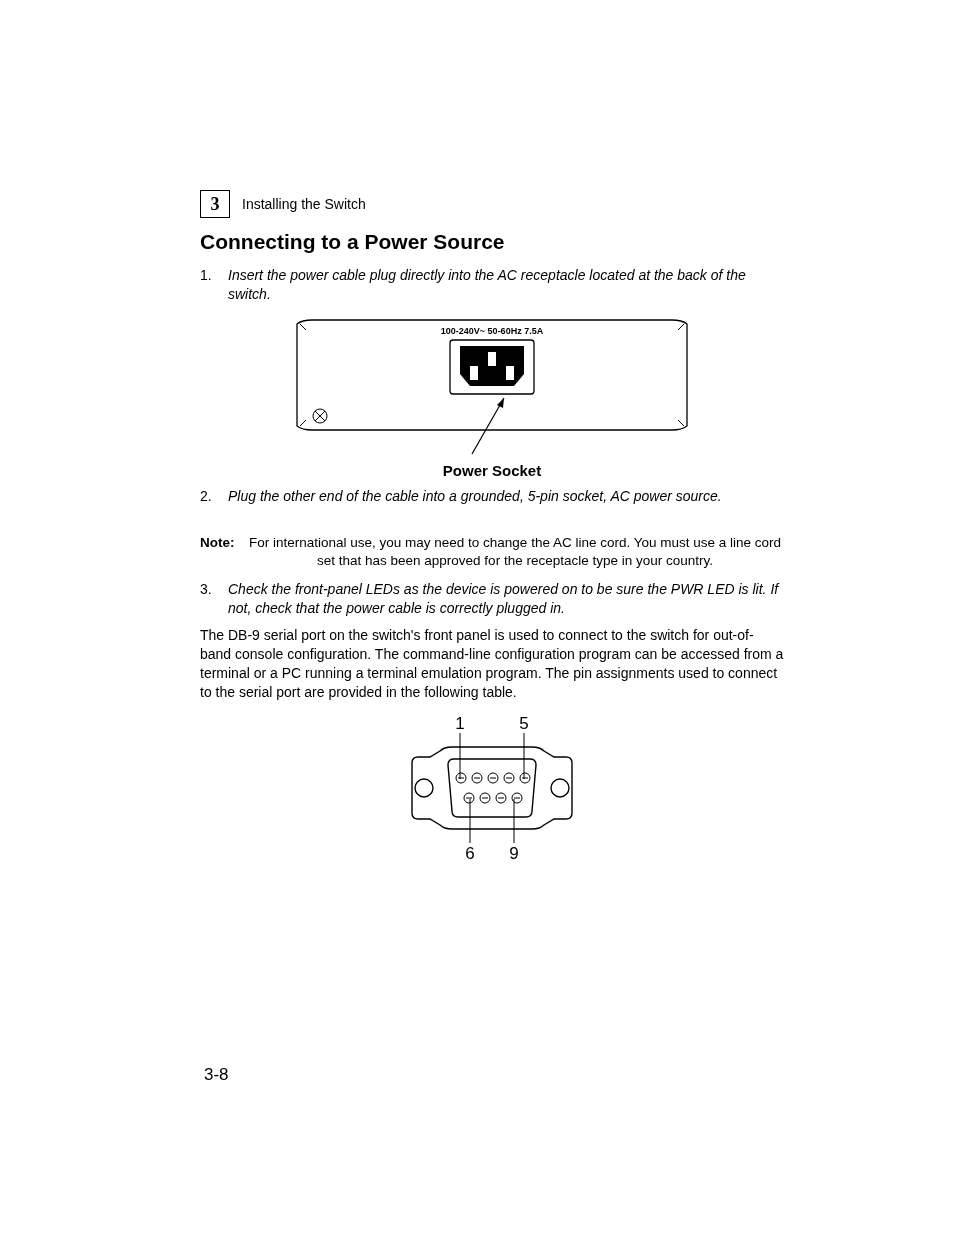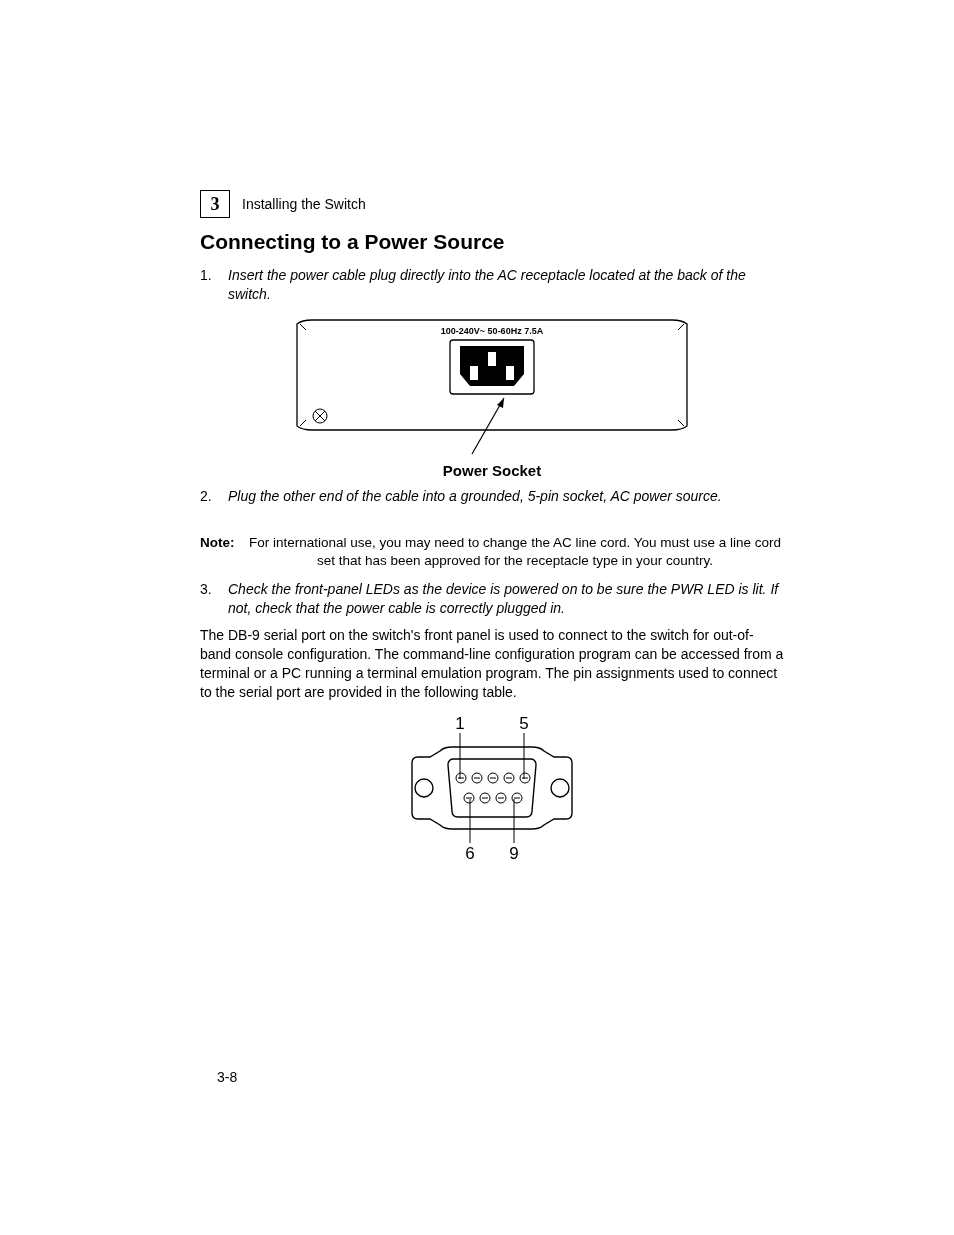--- a/index.html
+++ b/index.html
@@ -98,22 +98,22 @@
     flex: 0 0 46px;
     font-weight: bold;
   }
   .note-row .note-text {
     flex: 1;
     text-align: center;
   }
   .page-number {
     position: absolute;
     bottom: 150px;
-    left: 217px;
-    font-size: 14px;
+    left: 204px;
+    font-size: 17px;
   }
   svg { display: block; margin: 0 auto; }
 </style>
 </head>
 <body>
 
 <div class="page">
 
   <div class="running-head">
     <div class="chapnum-box">

